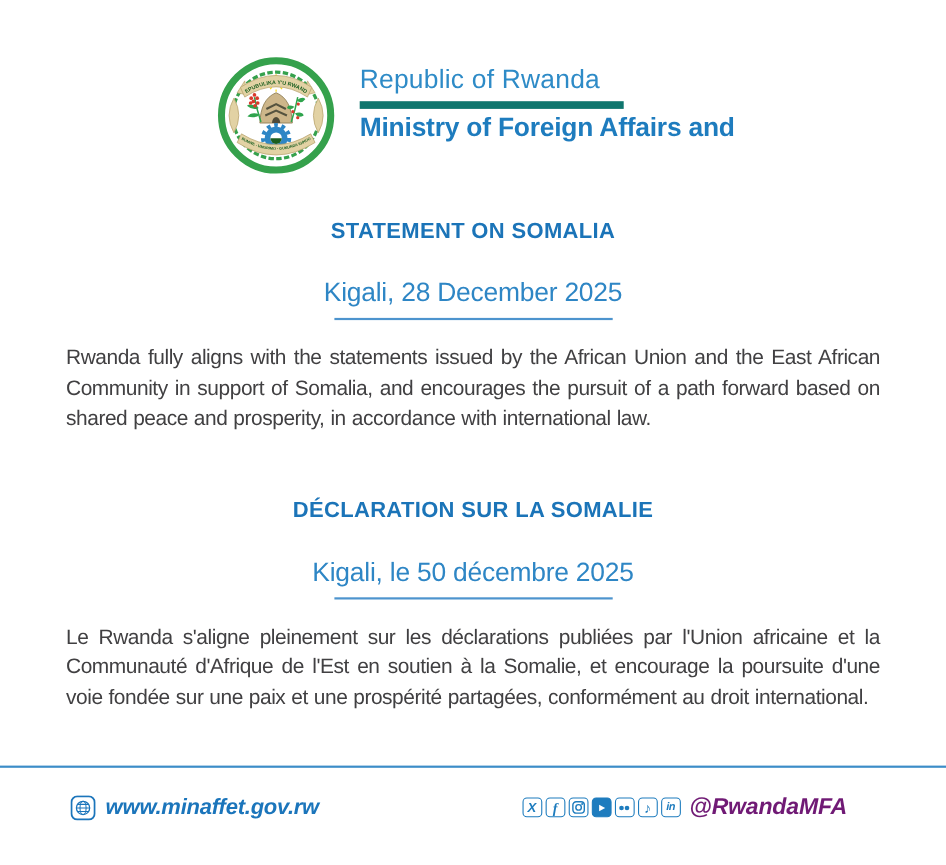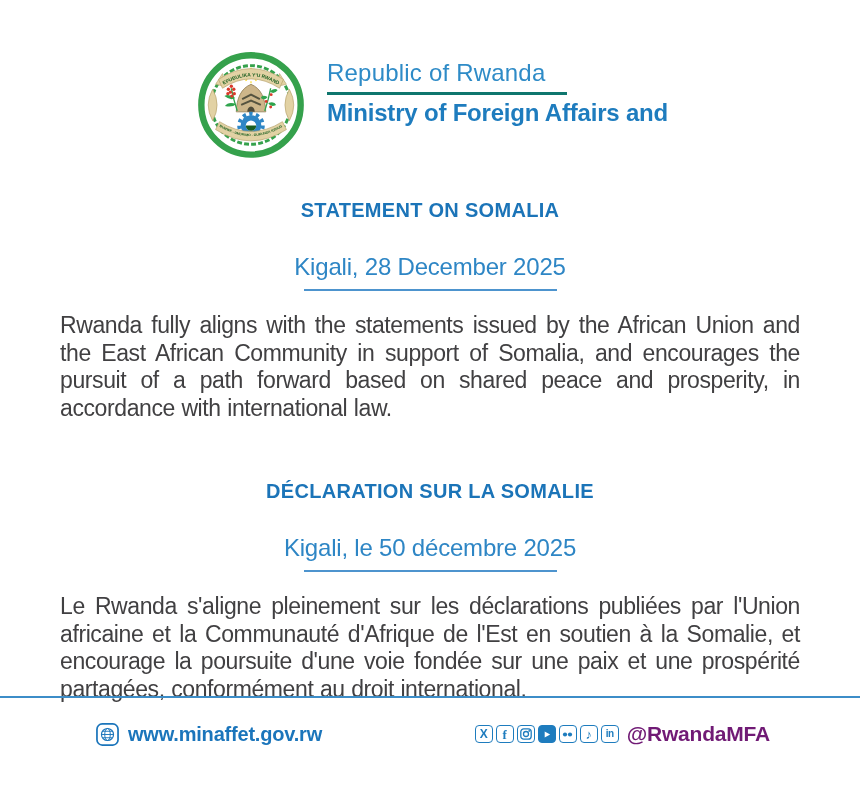--- a/index.html
+++ b/index.html
@@ -15,21 +15,21 @@
   
   .header {
     display:flex; justify-content:center; align-items:flex-start;
     gap:17px; padding-top:44px;
   }
   .emblem { width:118px; height:118px; flex:0 0 auto; }
   .org-block { padding-top:15px; }
   .country {
     display:inline-block;
     font-size:24px; color:#2e8bc7; letter-spacing:0.2px;
-    border-bottom:3px solid #0f766e;
+    border-bottom:7px solid #0f766e;
     padding-bottom:5px; padding-right:22px;
     margin-bottom:7px; white-space:nowrap;
   }
   .ministry {
     font-size:24px; font-weight:bold; color:#1e7cbe;
     line-height:21px; letter-spacing:-0.2px;
   }
   
   .section-title {
     margin-top:37px; text-align:center;
@@ -40,32 +40,32 @@
   .dateline {
     margin-top:31px; text-align:center;
     font-size:24px; color:#2e86c5; letter-spacing:-0.2px;
   }
   .date-underline {
     width:253px; height:2px; background:#4d94ce;
     margin:8px auto 0 auto;
   }
   .body-text {
     width:740px; margin:21px auto 0 auto;
-    font-size:23px; line-height:27.5px; color:#414042;
+    font-size:19px; line-height:27.5px; color:#414042;
     text-align:justify; letter-spacing:-0.4px; word-spacing:0.5px;
   }
   
   .footer-divider {
     position:absolute; left:0; right:0; top:696px;
     height:2px; background:#3c8dc8;
   }
   .footer {
     position:absolute; left:0; right:0; top:716px; height:36px;
     display:flex; justify-content:space-between; align-items:center;
-    padding-left:96px; padding-right:90px;
+    padding-left:64px; padding-right:90px;font-style:italic;
   }
   .footer-left, .footer-right { display:flex; align-items:center; }
   .globe-box { width:23px; height:23px; margin-right:9px; }
   .website {
     font-size:20px; font-weight:bold; color:#1b75bb; letter-spacing:-0.2px;
   }
   .icon-row { display:flex; align-items:center; gap:3px; margin-right:8px; }
   .icon-box {
     width:18px; height:18px;
     border:1.5px solid #1e7cbe; border-radius:4px;

